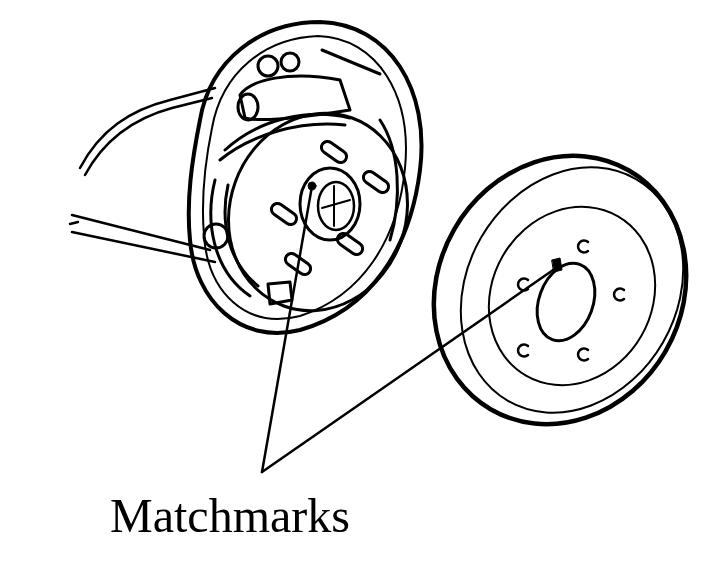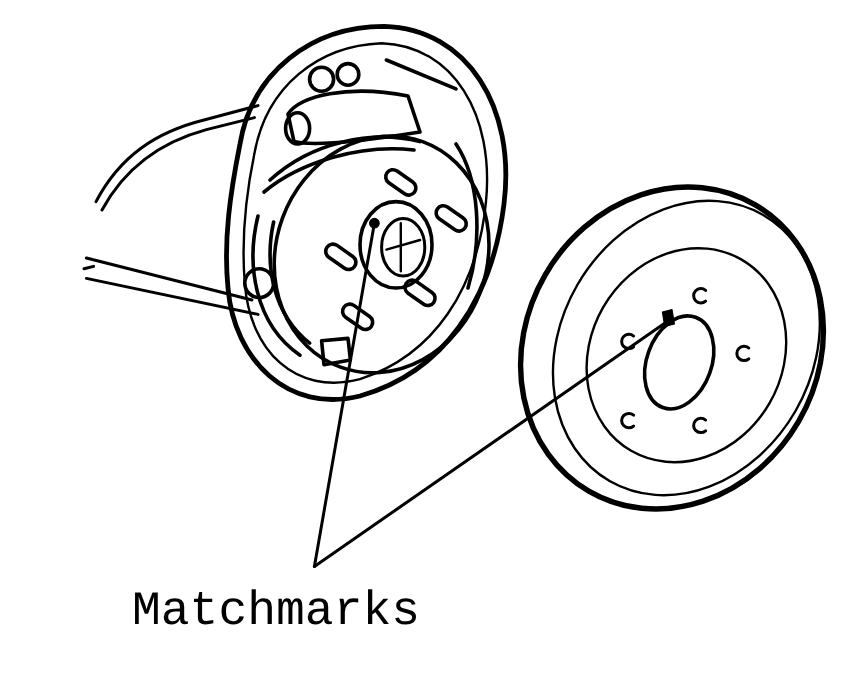--- a/index.html
+++ b/index.html
@@ -1,21 +1,21 @@
 <!DOCTYPE html>
 <html><head>
 <meta charset="utf-8">
 <style>
   html, body { margin: 0; padding: 0; background: #ffffff; }
   body { width: 710px; height: 578px; position: relative; overflow: hidden; }
   #diagram { position: absolute; left: 0; top: 0; width: 710px; height: 578px; }
   .label {
     position: absolute; left: 110px; top: 488px;
-    font-family: Liberation Mono, monospace;
-    font-size: 40px; color: #000; letter-spacing: 0px;
+    font-family: Liberation Serif, serif;
+    font-size: 48px; color: #000; letter-spacing: 0px;
   }
   svg * { fill: none; stroke: #000; stroke-linecap: round; stroke-linejoin: round; }
 </style>
 </head>
 <body>
 
 <svg id="diagram" viewBox="0 0 710 578" width="710" height="578">
 
   <g stroke-width="2.5">
     <path d="M80 168 C 100 130, 130 110, 170 100 L 215 88"></path>

